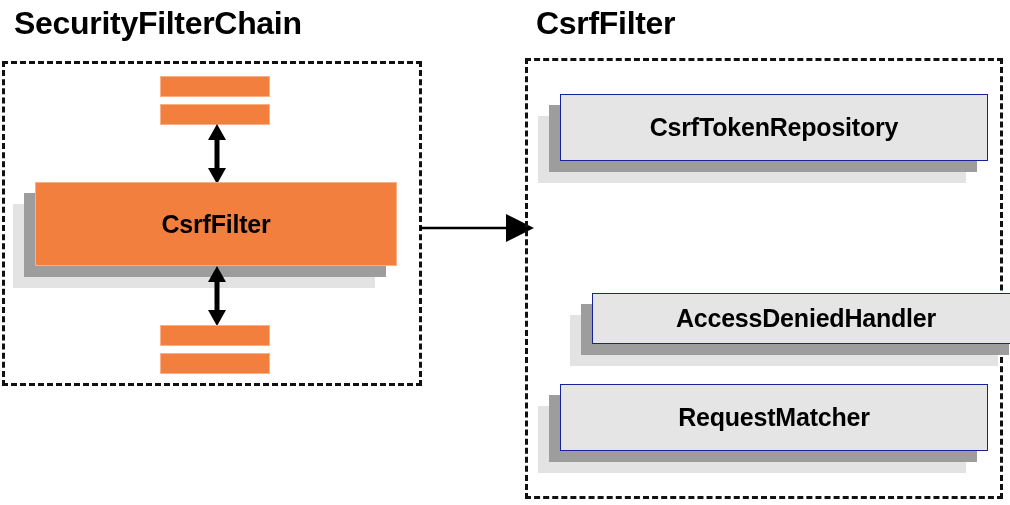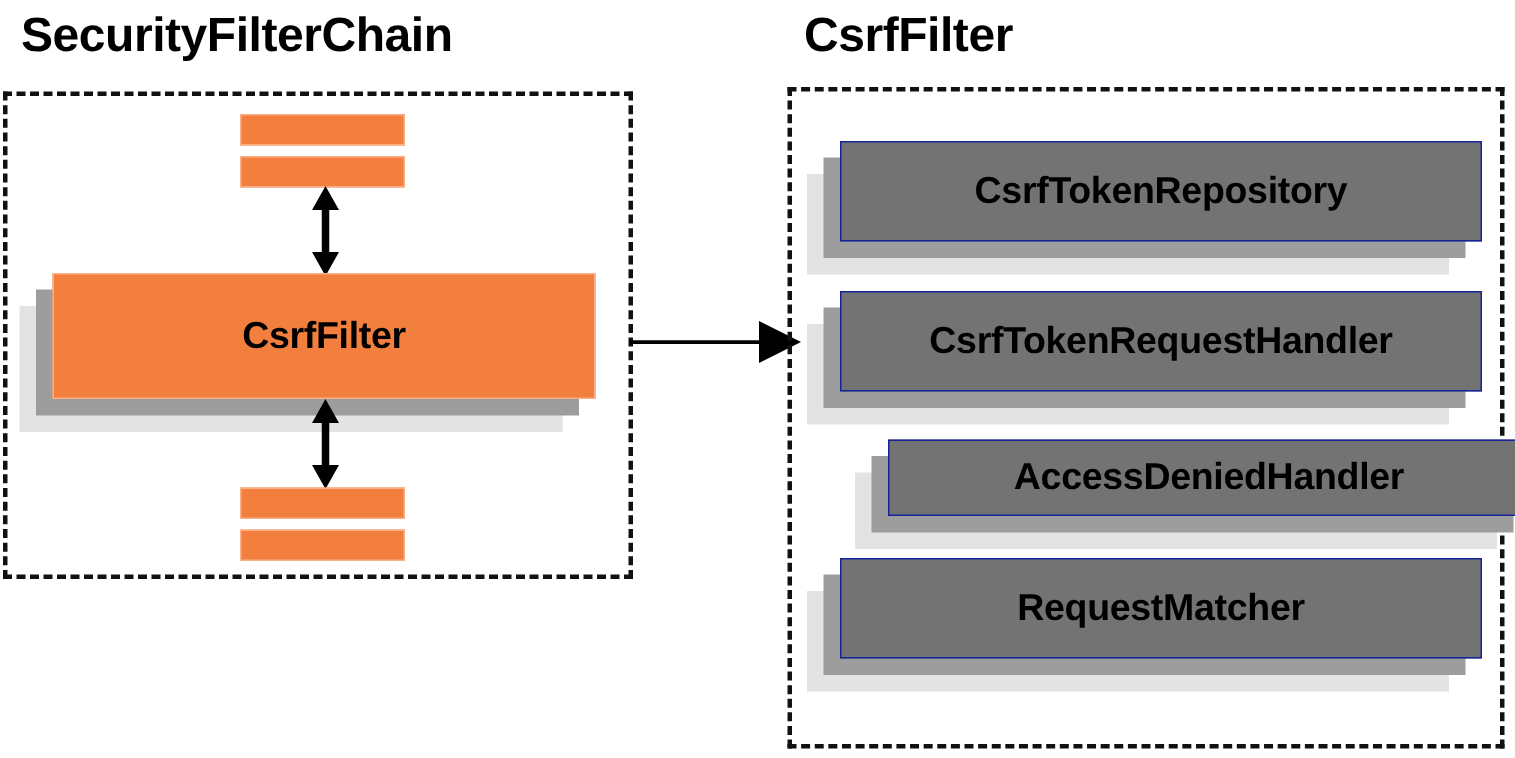--- a/index.html
+++ b/index.html
@@ -84,21 +84,21 @@
   }
 
   
   .node-orange .face {
     background: #f37f3f;
     border: 1px solid #f9b089;
   }
 
   
   .node-blue .face {
-    background: #737373;
+    background: #e5e5e5;
     border: 1.5px solid #16249a;
   }
 
   
   .stub-bar {
     position: absolute;
     background: #f37f3f;
     border: 1px solid #f9b089;
     box-sizing: border-box;
   }
@@ -154,37 +154,30 @@
   <div class="dashed-panel" id="panel-right"></div>
 
   <div class="node node-blue" style="left:560px; top:94px; width:428px; height:67px;">
     <div class="shadow-far"></div>
     <div class="shadow-near"></div>
     <div class="face">
       <span class="label">CsrfTokenRepository</span>
     </div>
   </div>
 
-  <div class="node node-blue" style="left:560px; top:194px; width:428px; height:67px;">
-    <div class="shadow-far"></div>
-    <div class="shadow-near"></div>
-    <div class="face">
-      <span class="label">CsrfTokenRequestHandler</span>
-    </div>
-  </div>
 
   <div class="node node-blue" style="left:592px; top:293px; width:428px; height:51px;">
     <div class="shadow-far"></div>
     <div class="shadow-near"></div>
     <div class="face">
       <span class="label">AccessDeniedHandler</span>
     </div>
   </div>
 
-  <div class="node node-blue" style="left:560px; top:372px; width:428px; height:67px;">
+  <div class="node node-blue" style="left:560px; top:384px; width:428px; height:67px;">
     <div class="shadow-far"></div>
     <div class="shadow-near"></div>
     <div class="face">
       <span class="label">RequestMatcher</span>
     </div>
   </div>
 
 </div>
 
 </body></html>

